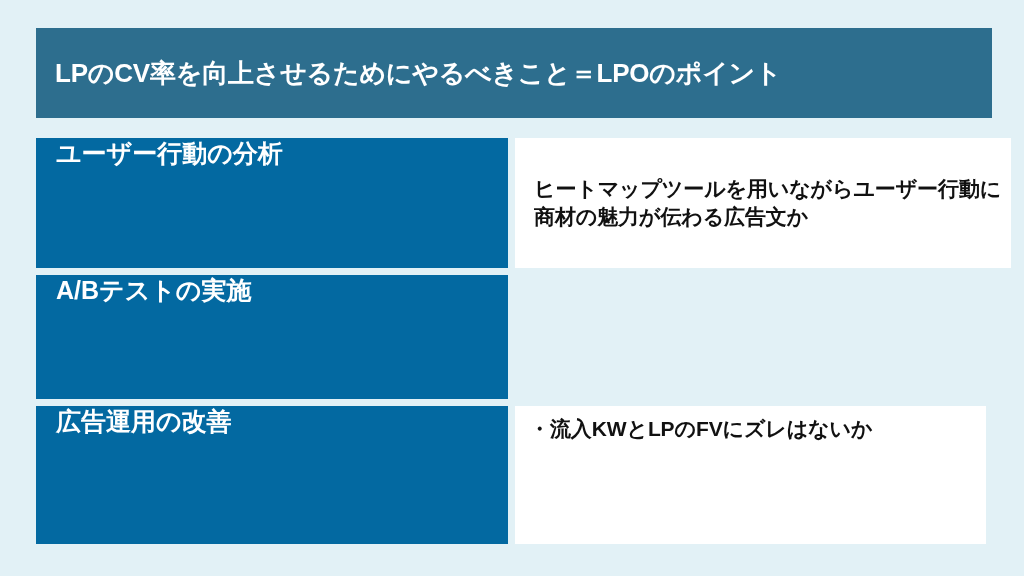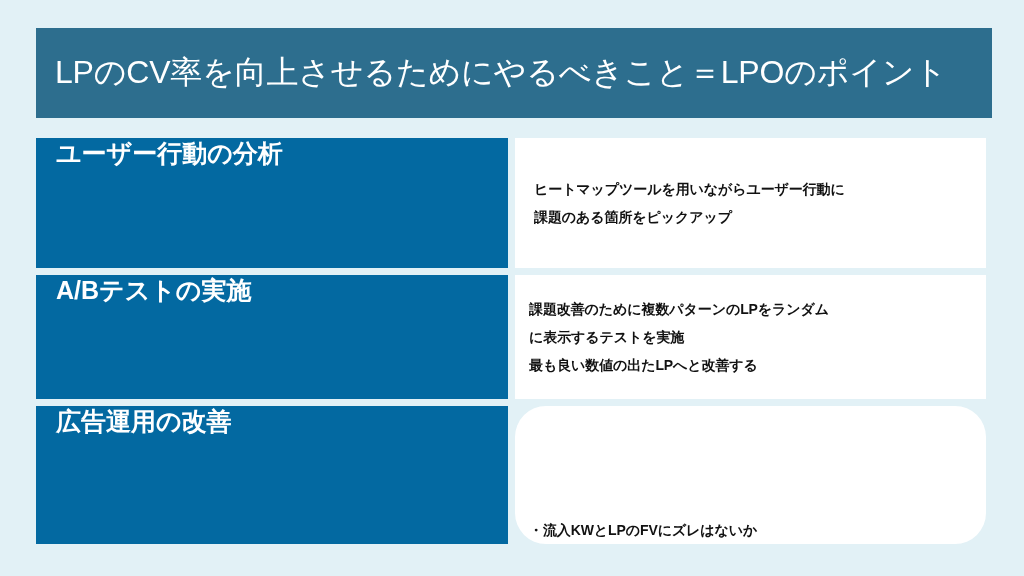--- a/index.html
+++ b/index.html
@@ -29,22 +29,22 @@
     height: 90px;
     background: #2d6e8e;
     display: flex;
     align-items: center;
     box-sizing: border-box;
     padding-left: 19px;
     padding-right: 12px;
   }
   .header-title {
     color: #ffffff;
-    font-size: 32px;
-    font-weight: normal;
+    font-size: 26px;
+    font-weight: bold;
     letter-spacing: -0.2px;
     line-height: 1.1;
     white-space: nowrap;
   }
 
   
   .table {
     position: absolute;
     left: 36px;
     top: 138px;
@@ -90,27 +90,26 @@
     flex-direction: column;
     justify-content: center;
     box-sizing: border-box;
     padding-left: 14px;
     padding-right: 10px;
   }
   .cell-body.indent-more {
     padding-left: 19px;
   }
   .cell-body.top-align {
-    justify-content: flex-end;
+    justify-content: flex-start;
     padding-top: 9px;
-    border-radius: 31px;
   }
   .body-line {
     color: #111111;
-    font-size: 14px;
+    font-size: 21px;
     font-weight: bold;
     line-height: 28px;
     letter-spacing: -0.1px;
     white-space: nowrap;
   }
   .body-line.wrap {
     white-space: normal;
   }
 </style>
 </head>
@@ -124,34 +123,29 @@
 
   <div class="table">
 
     <div class="row row-1">
       <div class="cell-label">
         <div class="cell-label-text">ユーザー行動の分析</div>
       </div>
       <div class="gutter"></div>
       <div class="cell-body indent-more">
         <div class="body-line">ヒートマップツールを用いながらユーザー行動に</div>
-        <div class="body-line">課題のある箇所をピックアップ</div>
+        <div class="body-line">商材の魅力が伝わる広告文か</div>
       </div>
     </div>
 
     <div class="row row-2">
       <div class="cell-label">
         <div class="cell-label-text">A/Bテストの実施</div>
       </div>
       <div class="gutter"></div>
-      <div class="cell-body">
-        <div class="body-line">課題改善のために複数パターンのLPをランダム</div>
-        <div class="body-line">に表示するテストを実施</div>
-        <div class="body-line">最も良い数値の出たLPへと改善する</div>
-      </div>
     </div>
 
     <div class="row row-3">
       <div class="cell-label">
         <div class="cell-label-text">広告運用の改善</div>
       </div>
       <div class="gutter"></div>
       <div class="cell-body top-align">
         <div class="body-line">・流入KWとLPのFVにズレはないか</div>
       </div>

